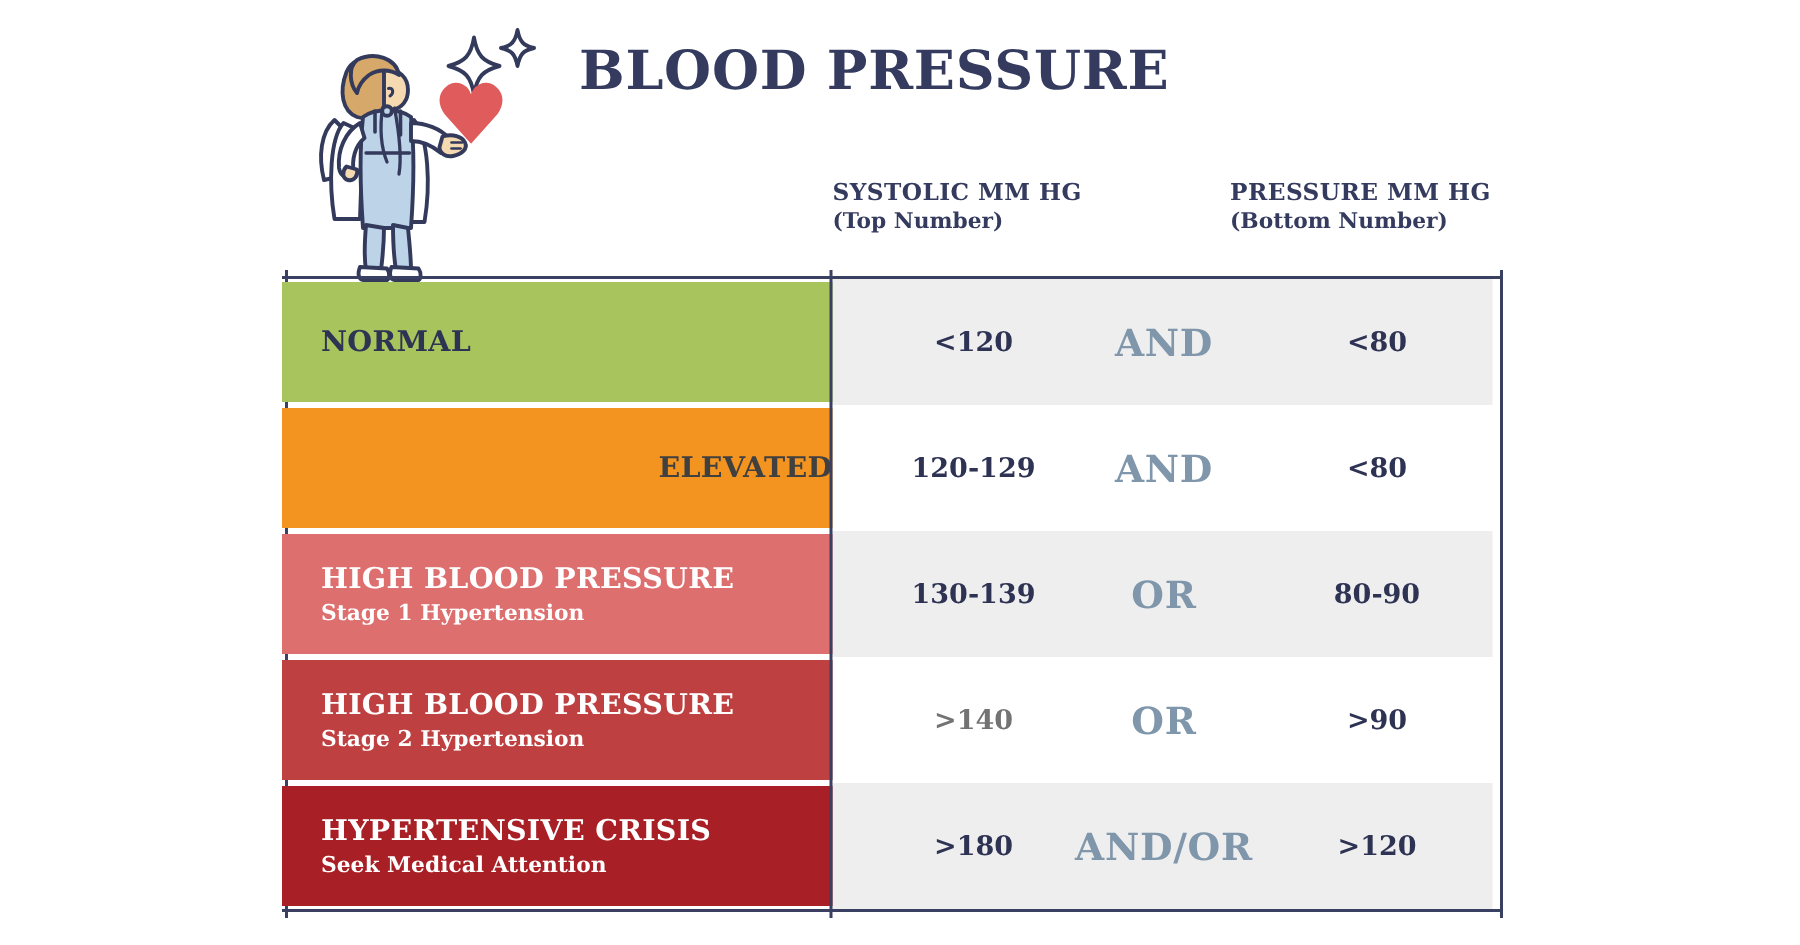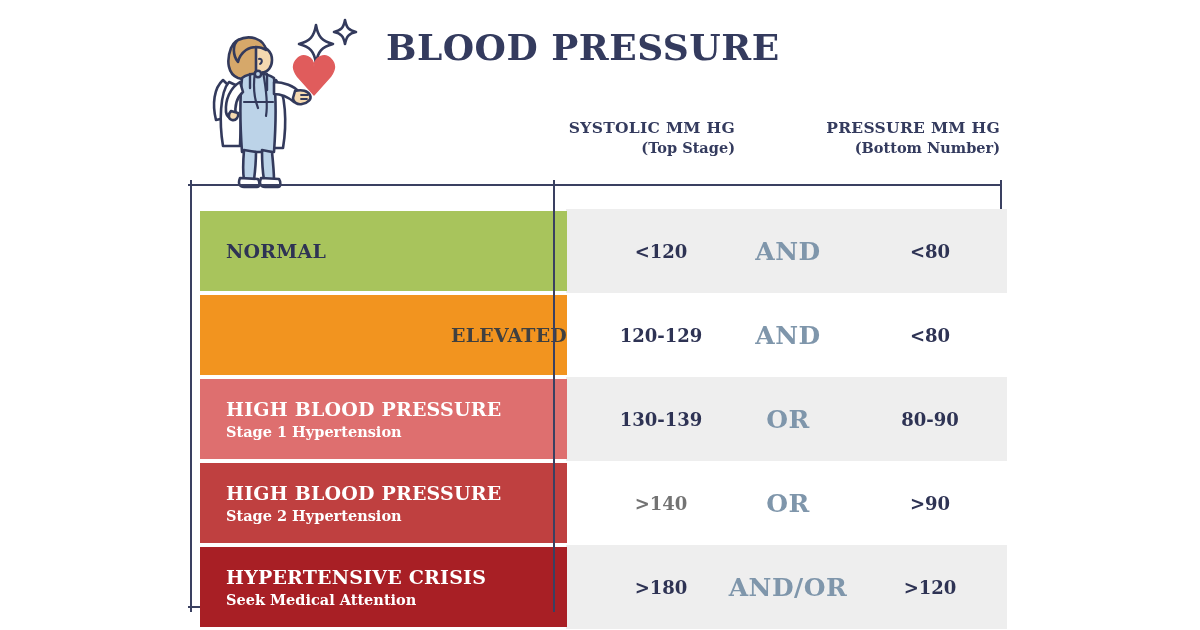--- a/index.html
+++ b/index.html
@@ -51,21 +51,21 @@
   .col-heads {
     position: absolute;
     left: 555px;
     top: 118px;
     width: 445px;
     height: 60px;
   }
   .col-head {
     position: absolute;
     top: 0;
-    text-align: right;
+    text-align: left;
     color: #343b5e;
   }
   .col-head .ch-main {
     display: block;
     font-family: "DejaVu Serif", "Liberation Serif", serif;
     font-weight: bold;
     font-size: 15.5px;
     letter-spacing: 0.3px;
     line-height: 20px;
     white-space: nowrap;
@@ -119,25 +119,24 @@
     top: -4px;
     width: 2px;
     height: 432px;
     background: #3a4061;
     z-index: 6;
   }
 
   
   .rows {
     position: absolute;
-    left: 12px;
+    left: 0;
     top: 2px;
     width: 935px;
     height: 420px;
-    margin-top: 23px;
   }
 
   .row {
     position: absolute;
     left: 0;
     width: 814px;
     height: 84px;
   }
   .row-0 { top: 0px;   }
   .row-1 { top: 84px;  }
@@ -275,21 +274,21 @@
         <path d="M63 166 C61 171 62 175 67 175 L80 175 C83 175 83 170 81 167 Z" fill="#ffffff" stroke="#333a5c"></path>
       </g>
     </svg>
   </div>
 
   <div class="page-title">BLOOD PRESSURE</div>
 
   <div class="col-heads">
     <div class="col-head col-head-systolic">
       <span class="ch-main">SYSTOLIC MM HG</span>
-      <span class="ch-sub">(Top Stage)</span>
+      <span class="ch-sub">(Top Number)</span>
     </div>
     <div class="col-head col-head-diastolic">
       <span class="ch-main">PRESSURE MM HG</span>
       <span class="ch-sub">(Bottom Number)</span>
     </div>
   </div>
 </div>
 
 <div class="table-wrap">
 

